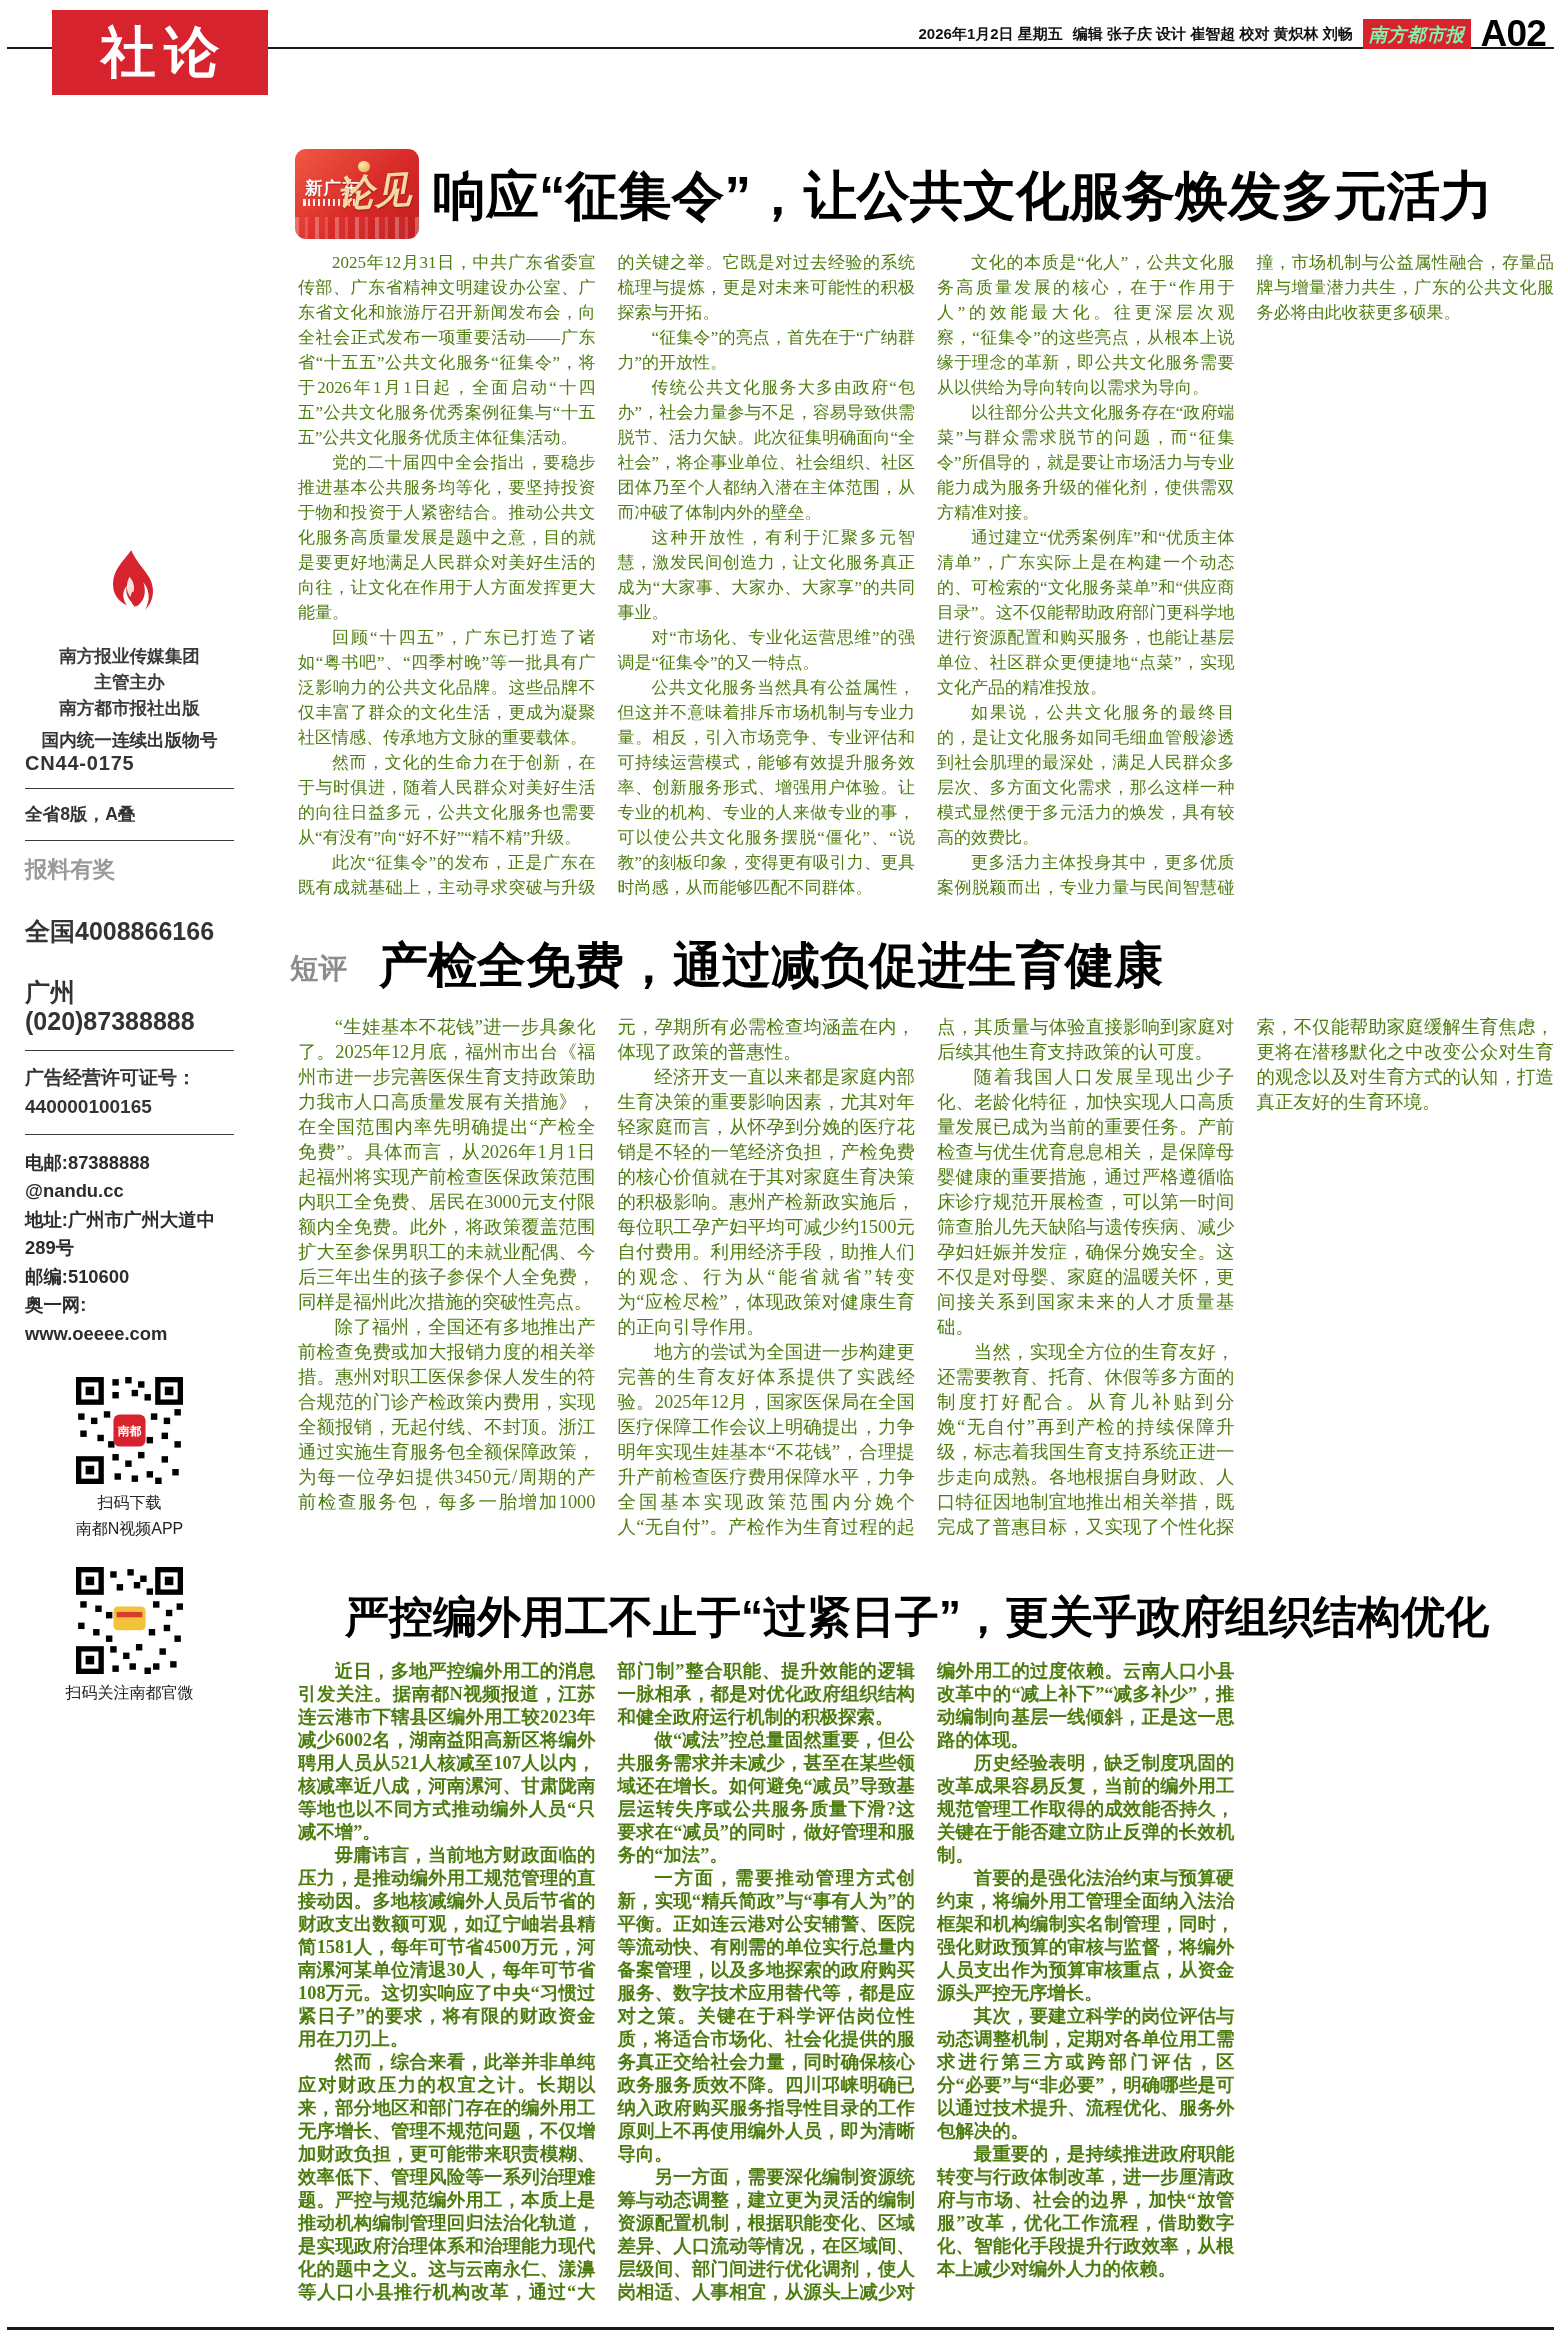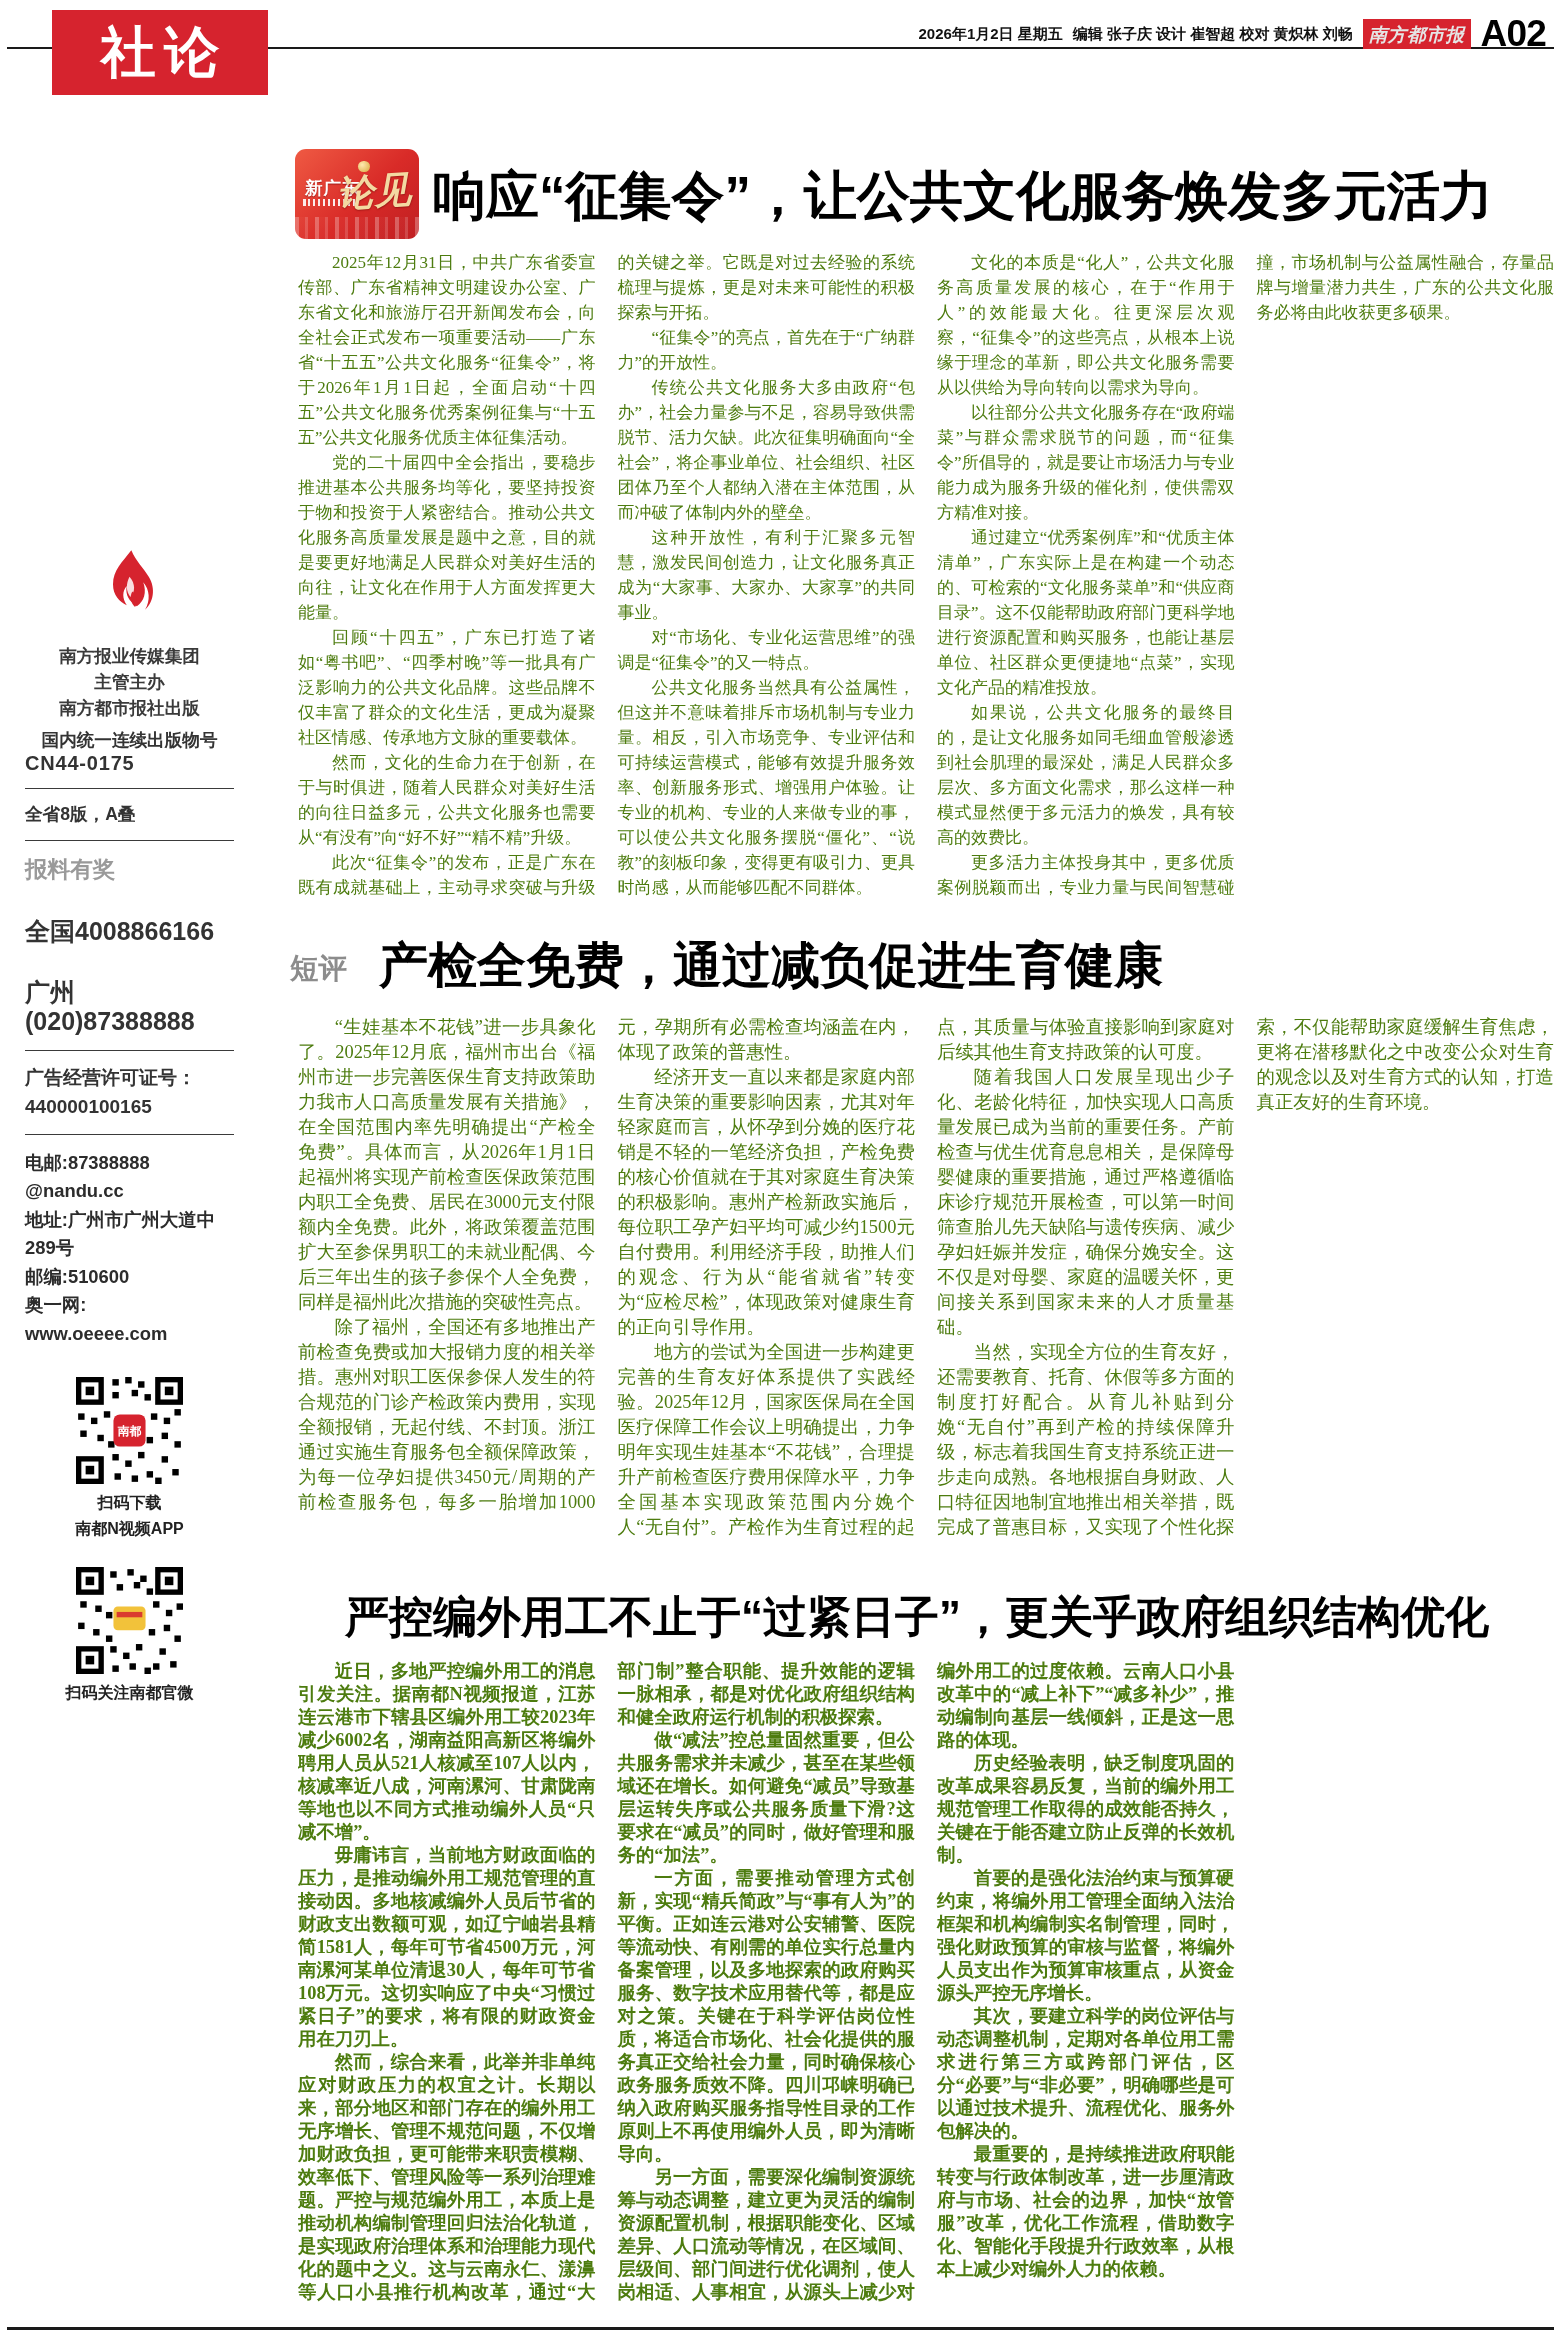--- a/index.html
+++ b/index.html
@@ -17,38 +17,38 @@
     position:absolute; left:52px; top:10px; width:216px; height:85px;
     background:#d6232e; color:#fff; display:flex; align-items:center; justify-content:center;
     font-size:55px; font-weight:900; letter-spacing:8.4px; padding-left:8.4px;
   }
   #header-meta {
     position:absolute; top:11.7px; left:754px; width:792px; height:45px;
     display:flex; align-items:center; justify-content:flex-end; gap:10px;
   }
   #header-meta .dateline, #header-meta .staff { font-size:15px; font-weight:700; color:#111; }
   #masthead-box {
-    background:#d6232e; color:#e5e5e5; font-weight:900; font-size:18.4px;
+    background:#d6232e; color:#86efac; font-weight:900; font-size:18.4px;
     padding:2.5px 5.9px; letter-spacing:0.8px; font-family:Liberation Mono, monospace; font-style:italic;
   }
   #page-no { font-size:37px; font-weight:900; letter-spacing:-0.8px; color:#000; }
   
   #sidebar { position:absolute; left:25px; top:549px; width:209px; color:#333; }
   #flame-wrap { text-align:center; margin-bottom:17px; }
   .pub-line { text-align:center; font-size:17.6px; font-weight:700; line-height:26px; color:#3a3a3a; }
   .issn-label { text-align:center; font-size:17.6px; font-weight:700; margin-top:6.7px; }
   .issn { font-size:20px; font-weight:700; letter-spacing:0.8px; }
   .side-div { border-top:1.7px solid #3a3a3a; margin:13.4px 0; }
   .edition-info { font-size:17.6px; font-weight:700; }
   .tip-label { font-size:22.6px; font-weight:800; color:#9a9a9a; margin-bottom:10px; }
   .phone { font-size:25px; font-weight:700; line-height:29px;margin-top:32px; }
   .adlic { font-size:19px; font-weight:700; line-height:28.5px; }
   .contact { font-size:18.4px; font-weight:600; line-height:28.5px; color:#2c2c2c; }
   .qr-block { margin-top:28.5px; text-align:center; }
-  .qr-cap { font-size:16px; font-weight:700; line-height:21px; color:#222; margin-top:5px; }
+  .qr-cap { font-size:16px; font-weight:400; line-height:21px; color:#222; margin-top:5px; }
   
   .kicker {
     position:absolute; left:295px; top:149px; width:124px; height:90px;
     background:linear-gradient(135deg,#ef5a43 0%,#d92b28 55%,#c01f22 100%);
     border-radius:11px; overflow:hidden;
   }
   .kicker .k1 {
     position:absolute; left:10px; top:27px; color:#fff; font-size:17.6px; font-weight:900;
     text-shadow:0 0.8px 0.8px rgba(120,0,0,.6); letter-spacing:0.8px;
   }

